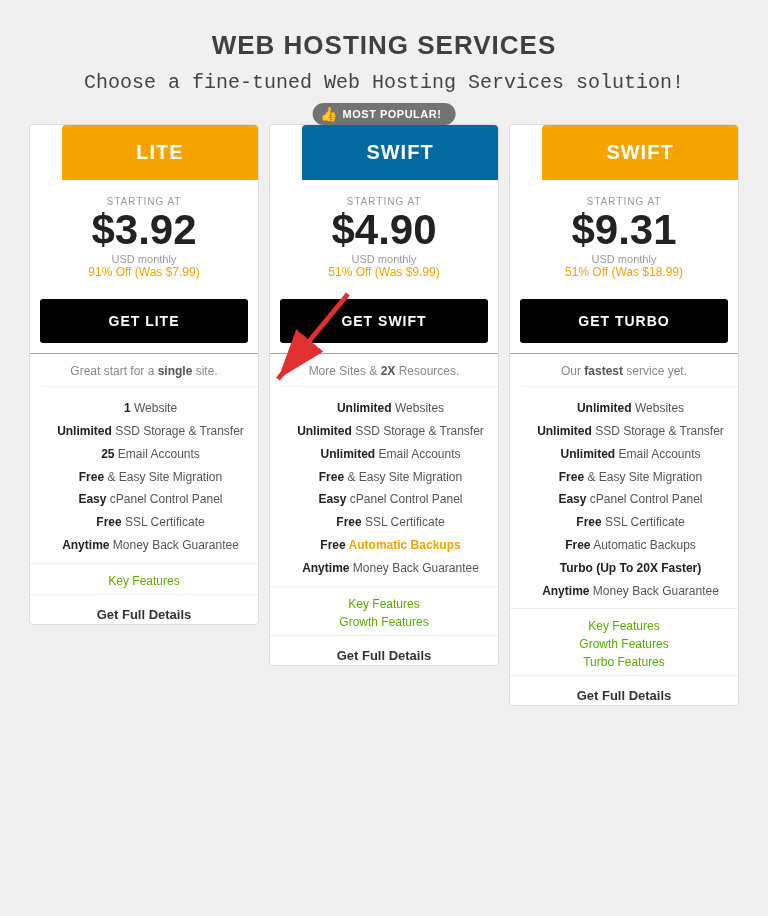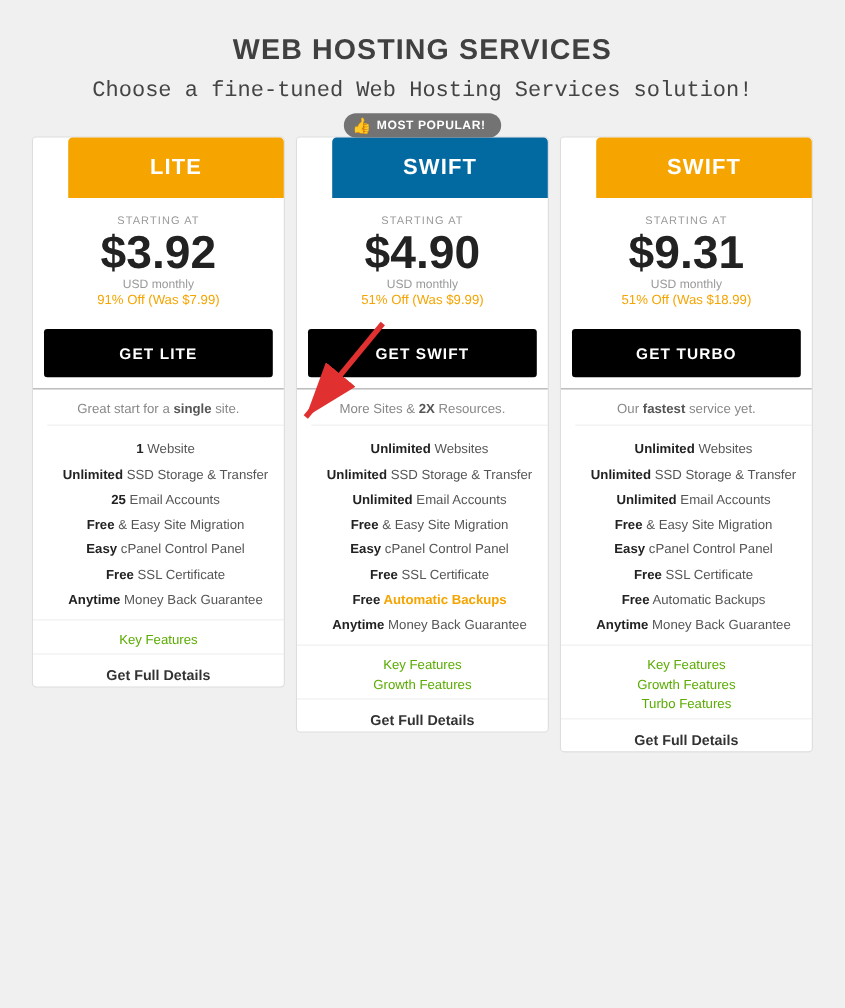--- a/index.html
+++ b/index.html
@@ -276,20 +276,21 @@
     <a class="get-btn">GET TURBO</a>
     <div class="plan-tagline">Our <strong>fastest</strong> service yet.</div>
     <div class="plan-features">
       <div class="feature-item"><strong>Unlimited</strong> Websites</div>
       <div class="feature-item"><strong>Unlimited</strong> SSD Storage &amp; Transfer</div>
       <div class="feature-item"><strong>Unlimited</strong> Email Accounts</div>
       <div class="feature-item"><strong>Free</strong> &amp; Easy Site Migration</div>
       <div class="feature-item"><strong>Easy</strong> cPanel Control Panel</div>
       <div class="feature-item"><strong>Free</strong> SSL Certificate</div>
       <div class="feature-item"><strong>Free</strong> Automatic Backups</div>
+      <div class="feature-item orange-text"><strong>Turbo (Up To 20X Faster)</strong></div>
       <div class="feature-item"><strong>Anytime</strong> Money Back Guarantee</div>
     </div>
     <div class="plan-links">
       <a class="plan-link">Key Features</a>
       <a class="plan-link">Growth Features</a>
       <a class="plan-link">Turbo Features</a>
     </div>
     <div class="plan-full-details">
       <a>Get Full Details</a>
     </div>

